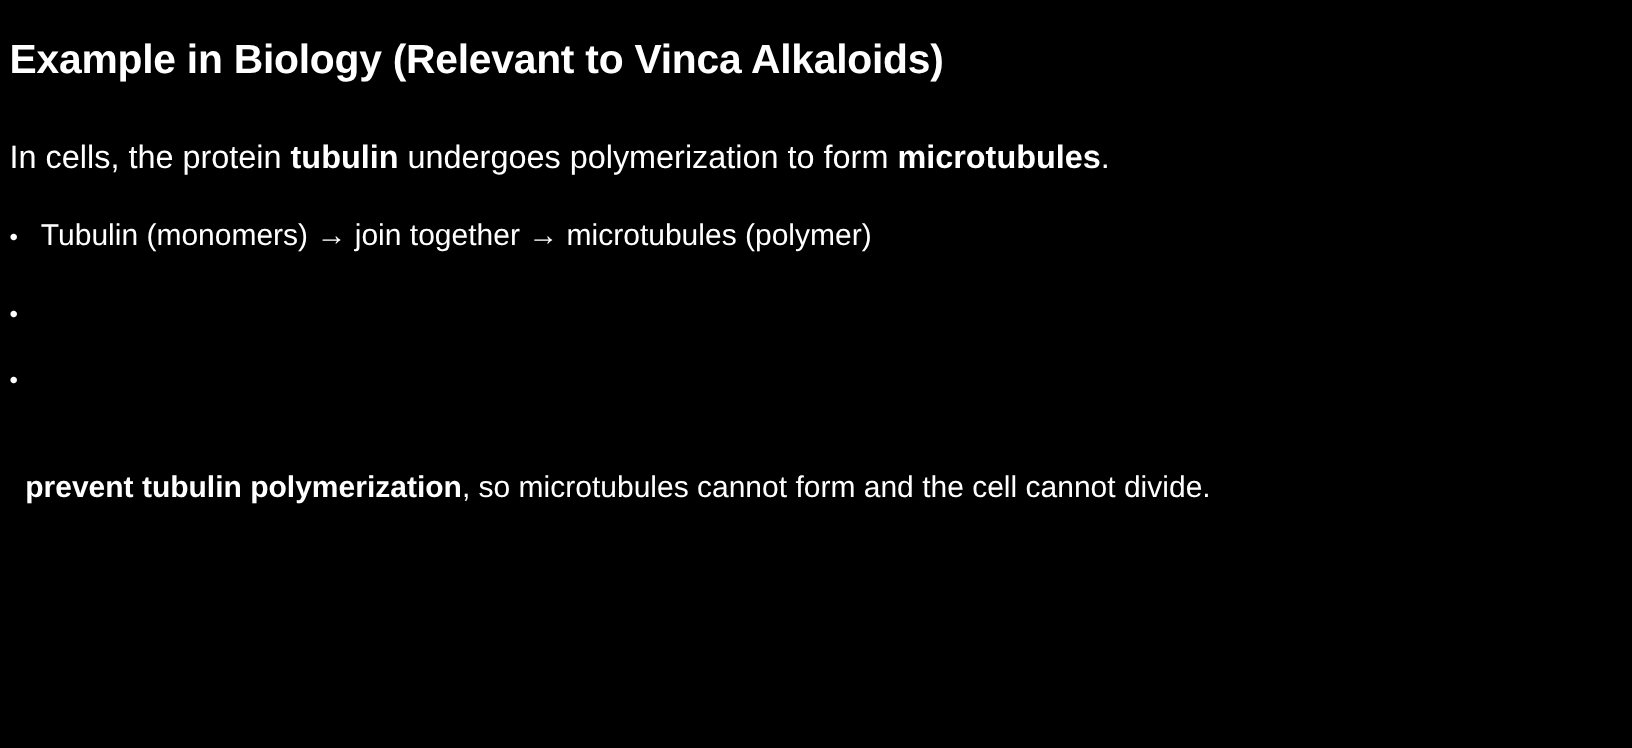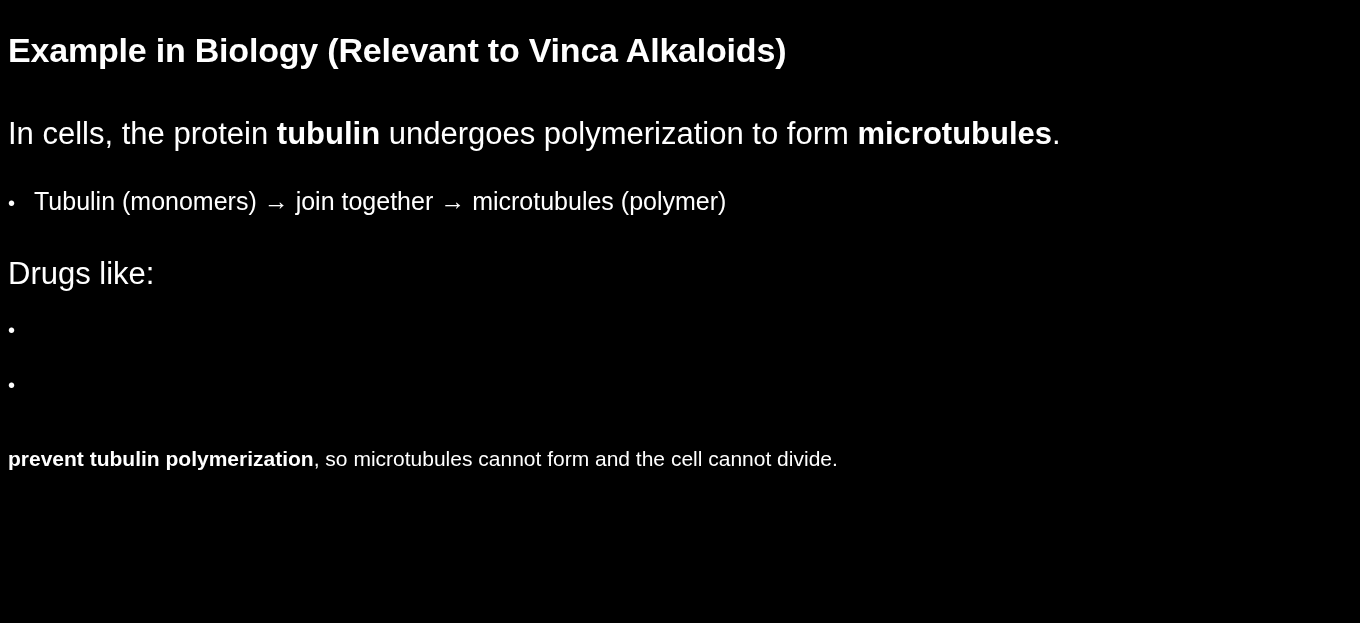--- a/index.html
+++ b/index.html
@@ -23,21 +23,21 @@
   }
   .heading {
     font-size: 34px;
     font-weight: bold;
     line-height: 1.2;
     letter-spacing: -0.2px;
     margin: 0 0 44px 0;
     color: #ffffff;
   }
   .para {
-    font-size: 31px;
+    font-size: 27px;
     line-height: 1.25;
     margin: 0 0 32px 0;
     color: #ffffff;
     font-weight: 400;
   }
   .para.tight {
     margin-bottom: 24px;
   }
   .para b {
     font-weight: bold;
@@ -60,23 +60,23 @@
     margin-bottom: 30px;
   }
   .spell {
     text-decoration: underline;
     text-decoration-style: dotted;
     text-decoration-color: #c8c8c8;
     text-underline-offset: 4px;
     text-decoration-thickness: 2px;
   }
   .final {
-    font-size: 21px;
+    font-size: 25px;
     line-height: 1.25;
-    margin: 0;
+    margin: 13px;
     color: #ffffff;
   }
   .final b {
     font-weight: bold;
   }
   .gap-lg { height: 18px; }
 </style>
 </head>
 <body>
 
@@ -84,21 +84,20 @@
 
   <h1 class="heading">Example in Biology (Relevant to Vinca Alkaloids)</h1>
 
   <p class="para"><span>In cells, the protein </span><b>tubulin</b><span> undergoes polymerization to form </span><b>microtubules</b><span>.</span></p>
 
   <div class="bullet">
     <span class="dot">•</span>
     <span>Tubulin (monomers) → join together → microtubules (polymer)</span>
   </div>
 
-  <p class="para tight">Drugs like:</p>
 
   <div class="bullet bullet-drug">
     <span class="dot">•</span>
   </div>
 
   <div class="bullet bullet-drug">
     <span class="dot">•</span>
   </div>
 
   <div class="gap-lg"></div>

